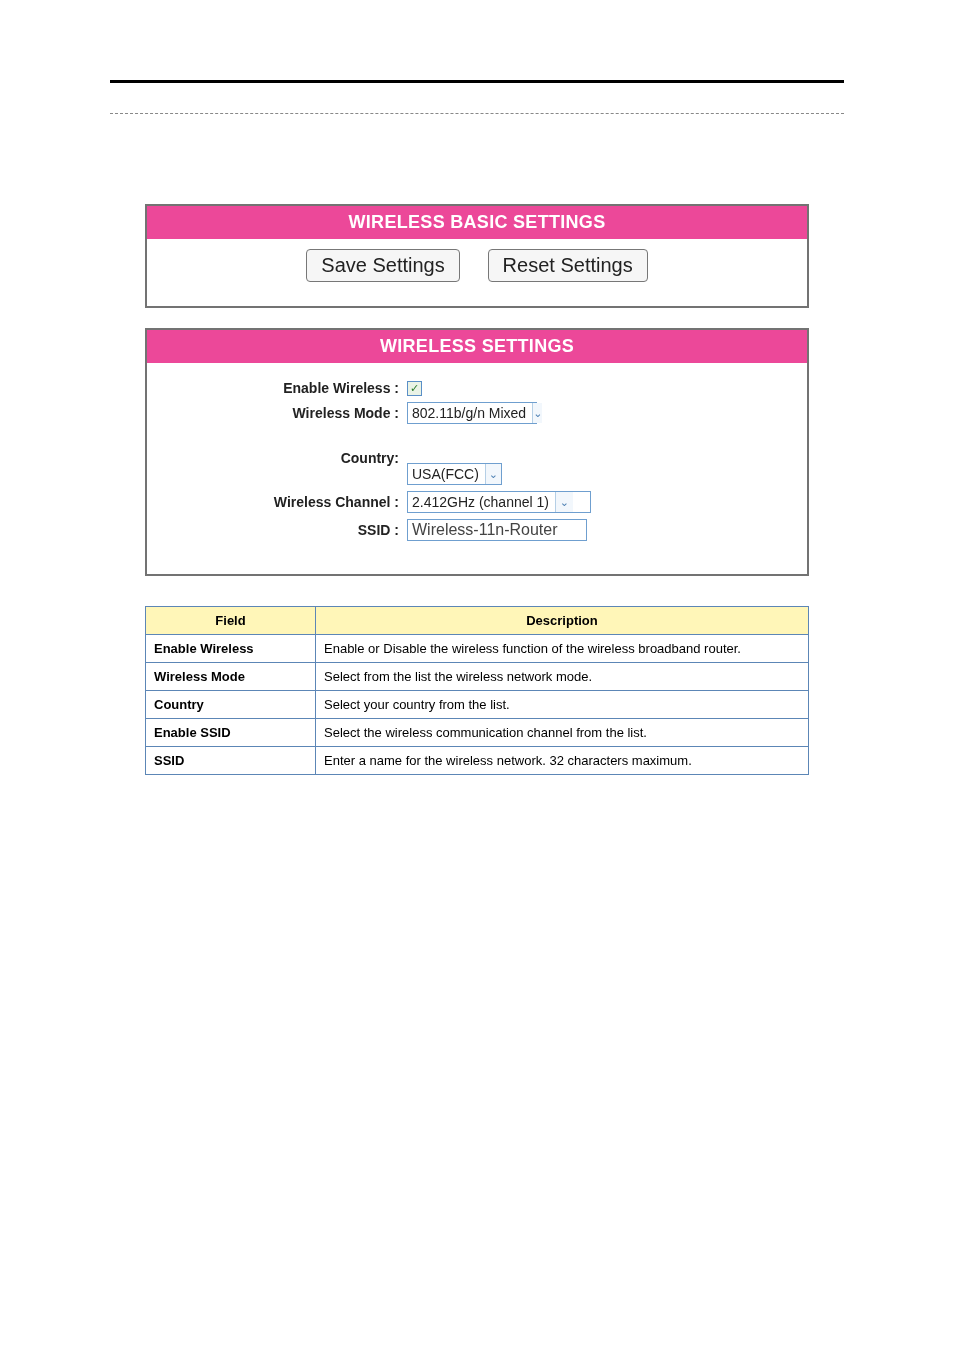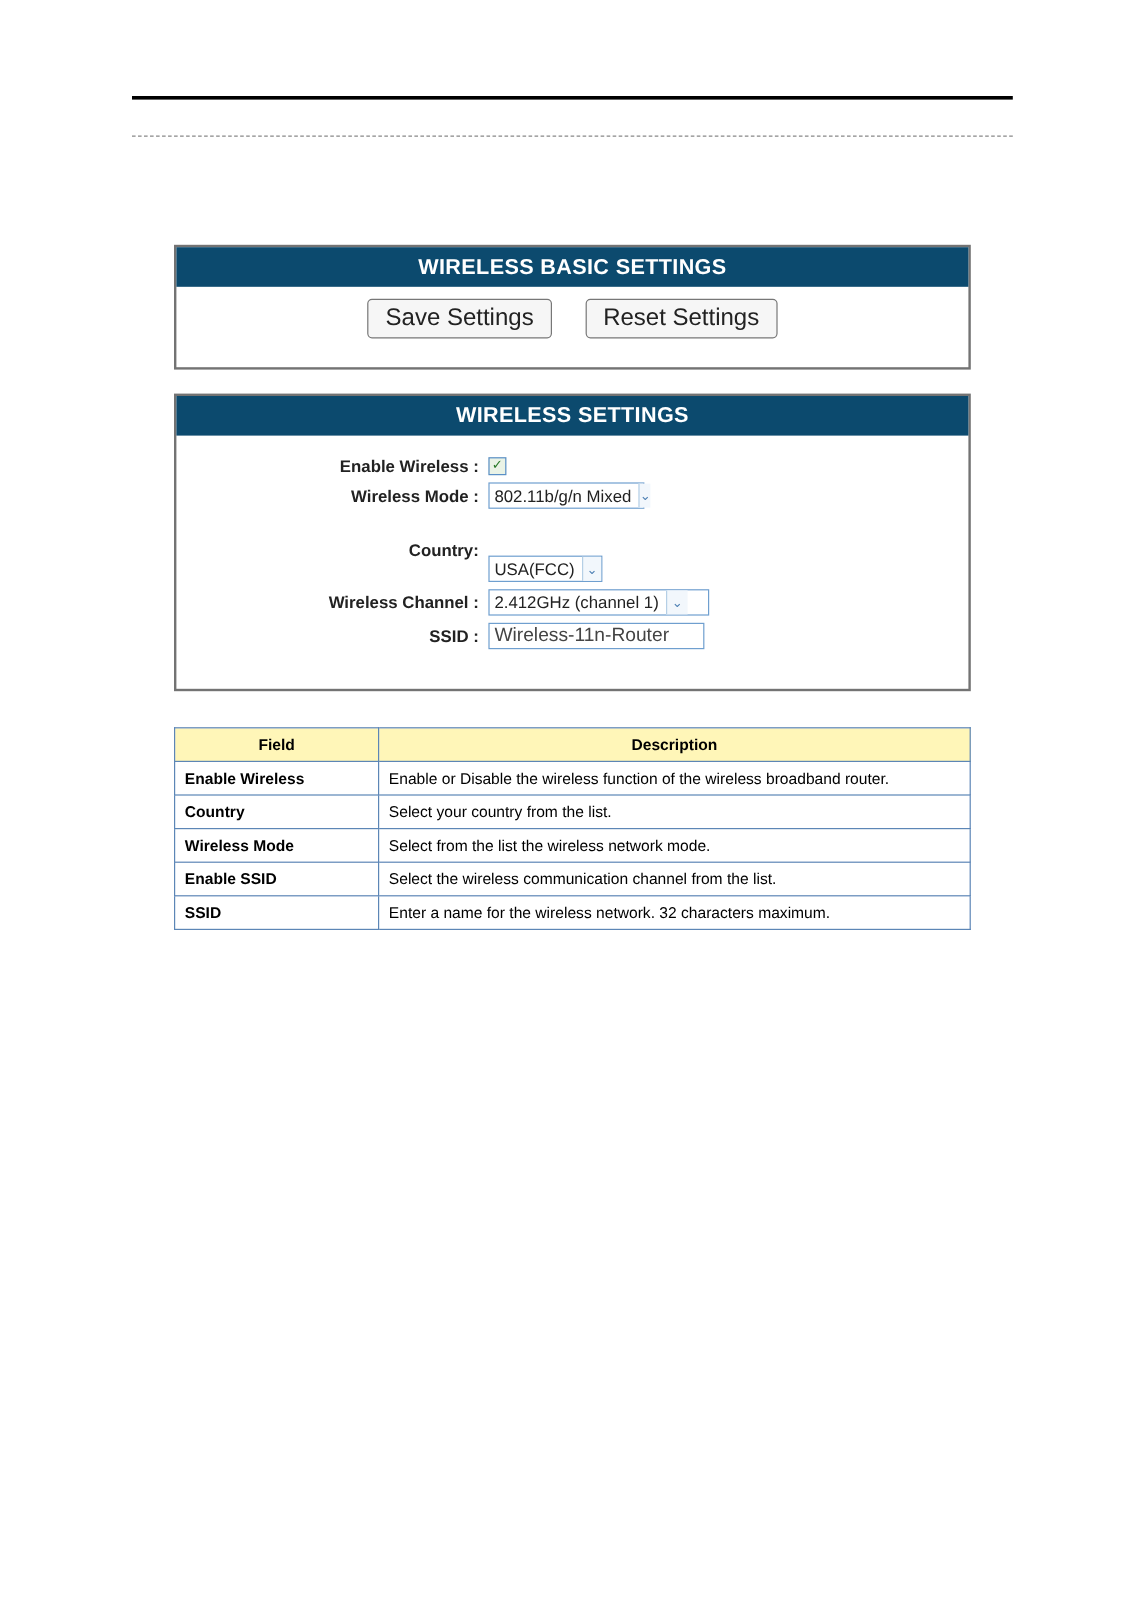--- a/index.html
+++ b/index.html
@@ -18,21 +18,21 @@
     .top-dash {
       border-top: 1px dashed #888;
       margin: 0 110px 90px 110px;
     }
     .panel {
       border: 2px solid #737373;
       margin: 0 145px 20px 145px;
       background: #fff;
     }
     .panel-header {
-      background: #0c4a6e;
+      background: #ec4899;
       color: #fff;
       font-weight: bold;
       font-size: 18px;
       text-align: center;
       padding: 6px 0;
       letter-spacing: 0.3px;
     }
     .panel-body {
       padding: 10px 10px 24px 10px;
       font-size: 14px;
@@ -203,28 +203,28 @@
   <tbody>
       <tr class="header-row">
     <td class="col-label">Field</td>
     <td>Description</td>
   </tr>
   <tr>
     <td class="col-label">Enable Wireless</td>
     <td>Enable or Disable the wireless function of the wireless broadband router.</td>
   </tr>
   <tr>
+    <td class="col-label">Wireless Mode</td>
+    <td>Select from the list the wireless network mode.</td>
+  </tr>
+  <tr>
     <td class="col-label">Country</td>
     <td>Select your country from the list.</td>
   </tr>
   <tr>
-    <td class="col-label">Wireless Mode</td>
-    <td>Select from the list the wireless network mode.</td>
-  </tr>
-  <tr>
     <td class="col-label">Enable SSID</td>
     <td>Select the wireless communication channel from the list.</td>
   </tr>
   <tr>
     <td class="col-label">SSID</td>
     <td>Enter a name for the wireless network. 32 characters maximum.</td>
   </tr>
 </tbody>
   </table>
 

